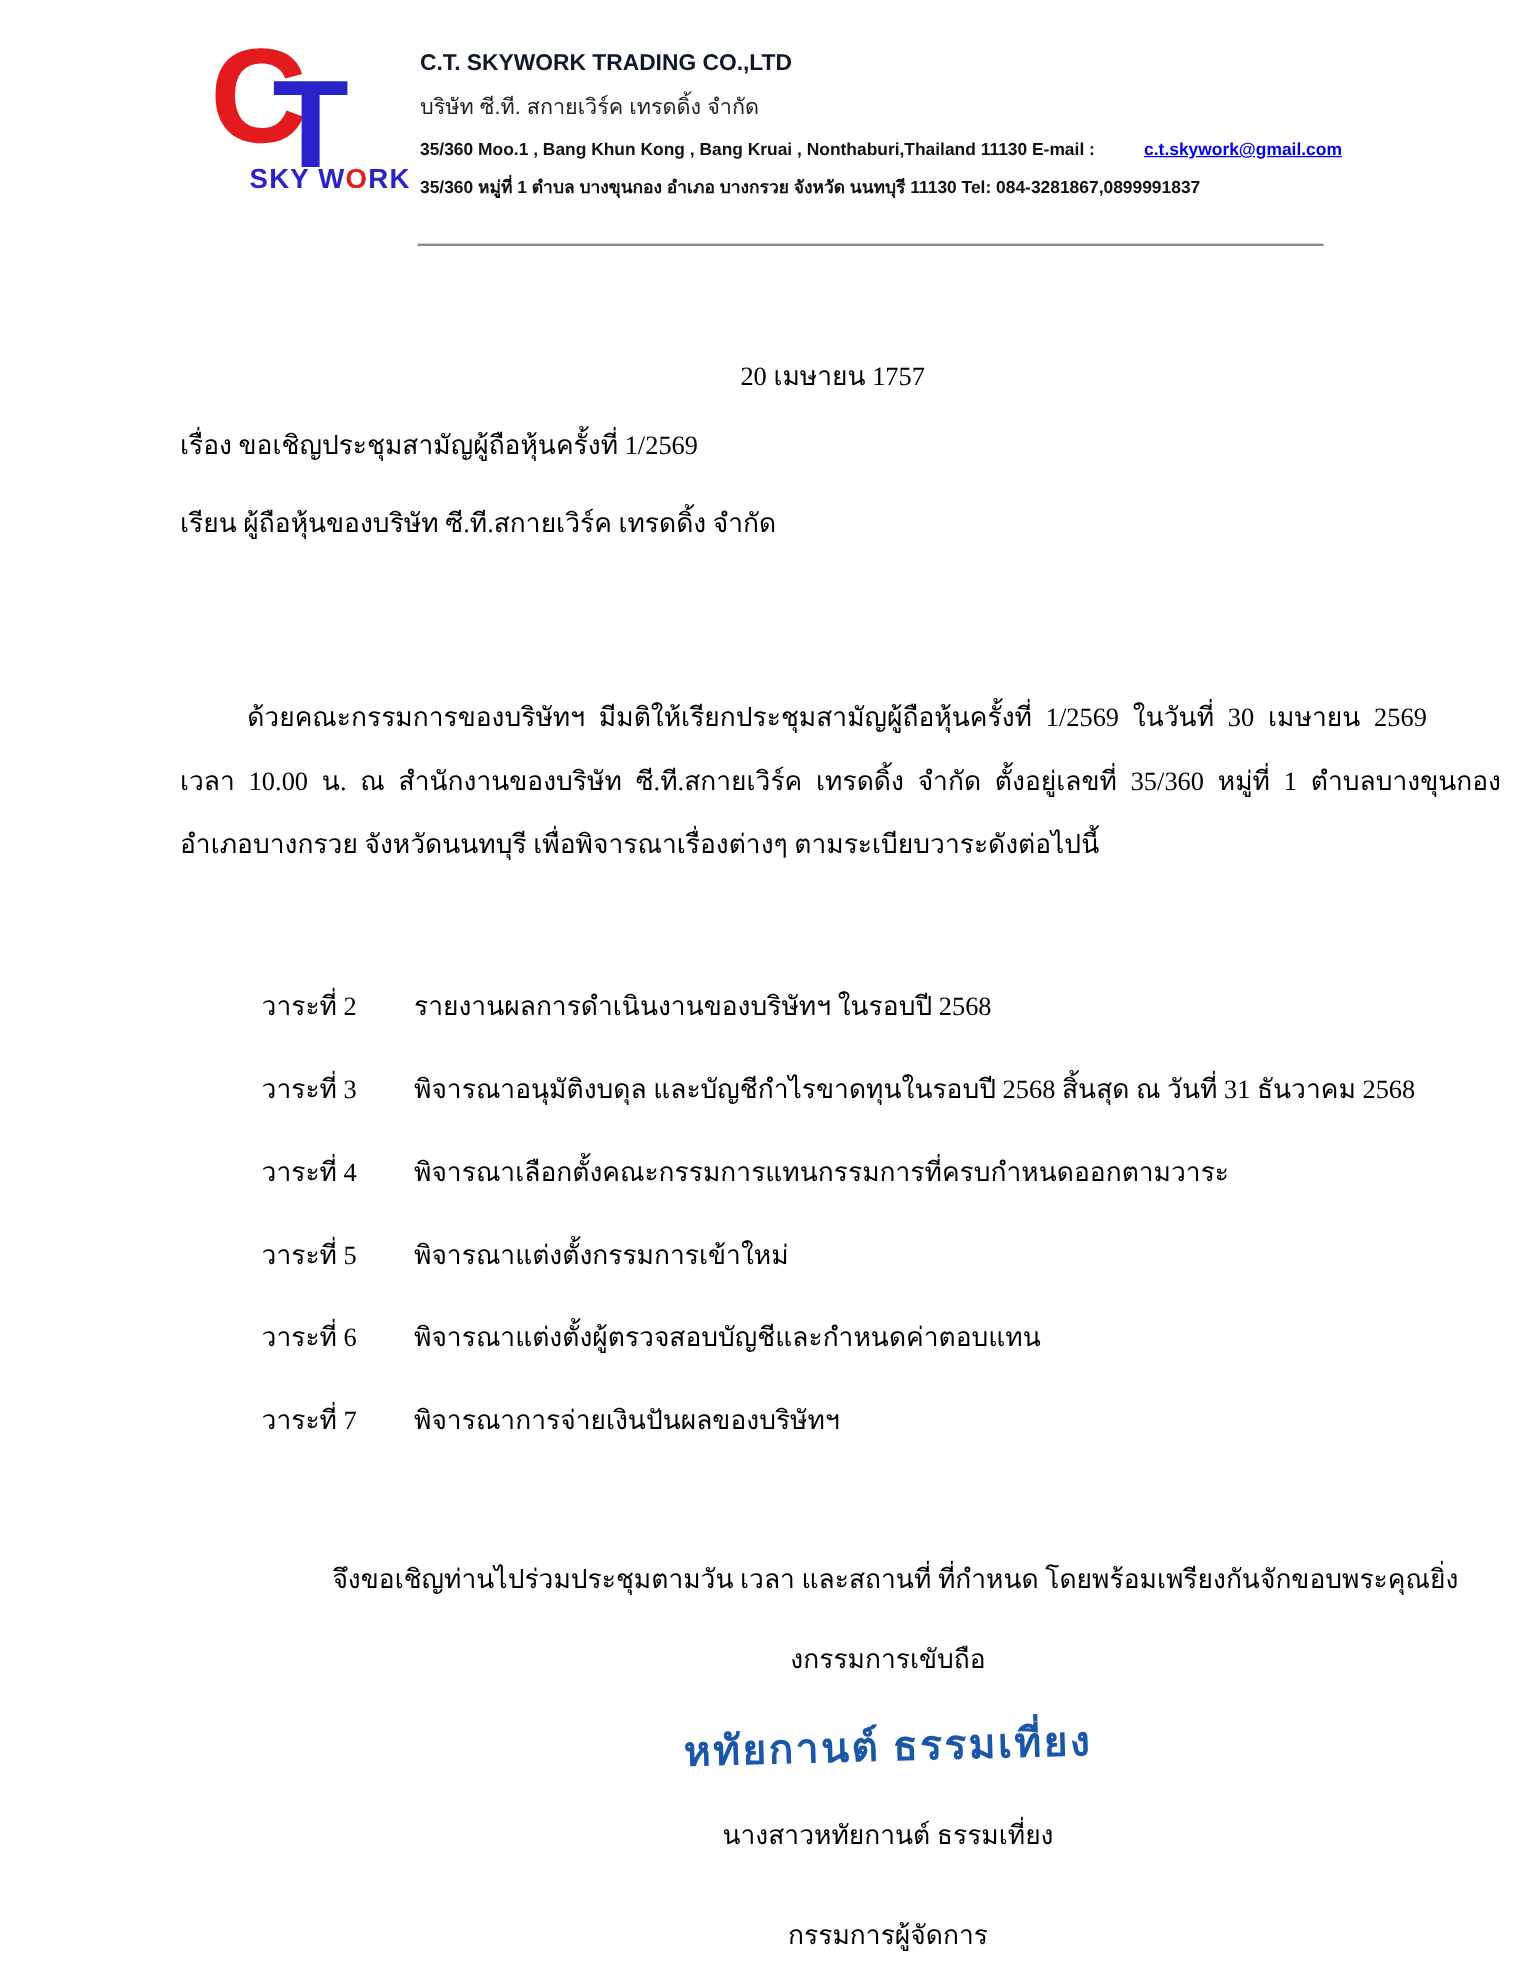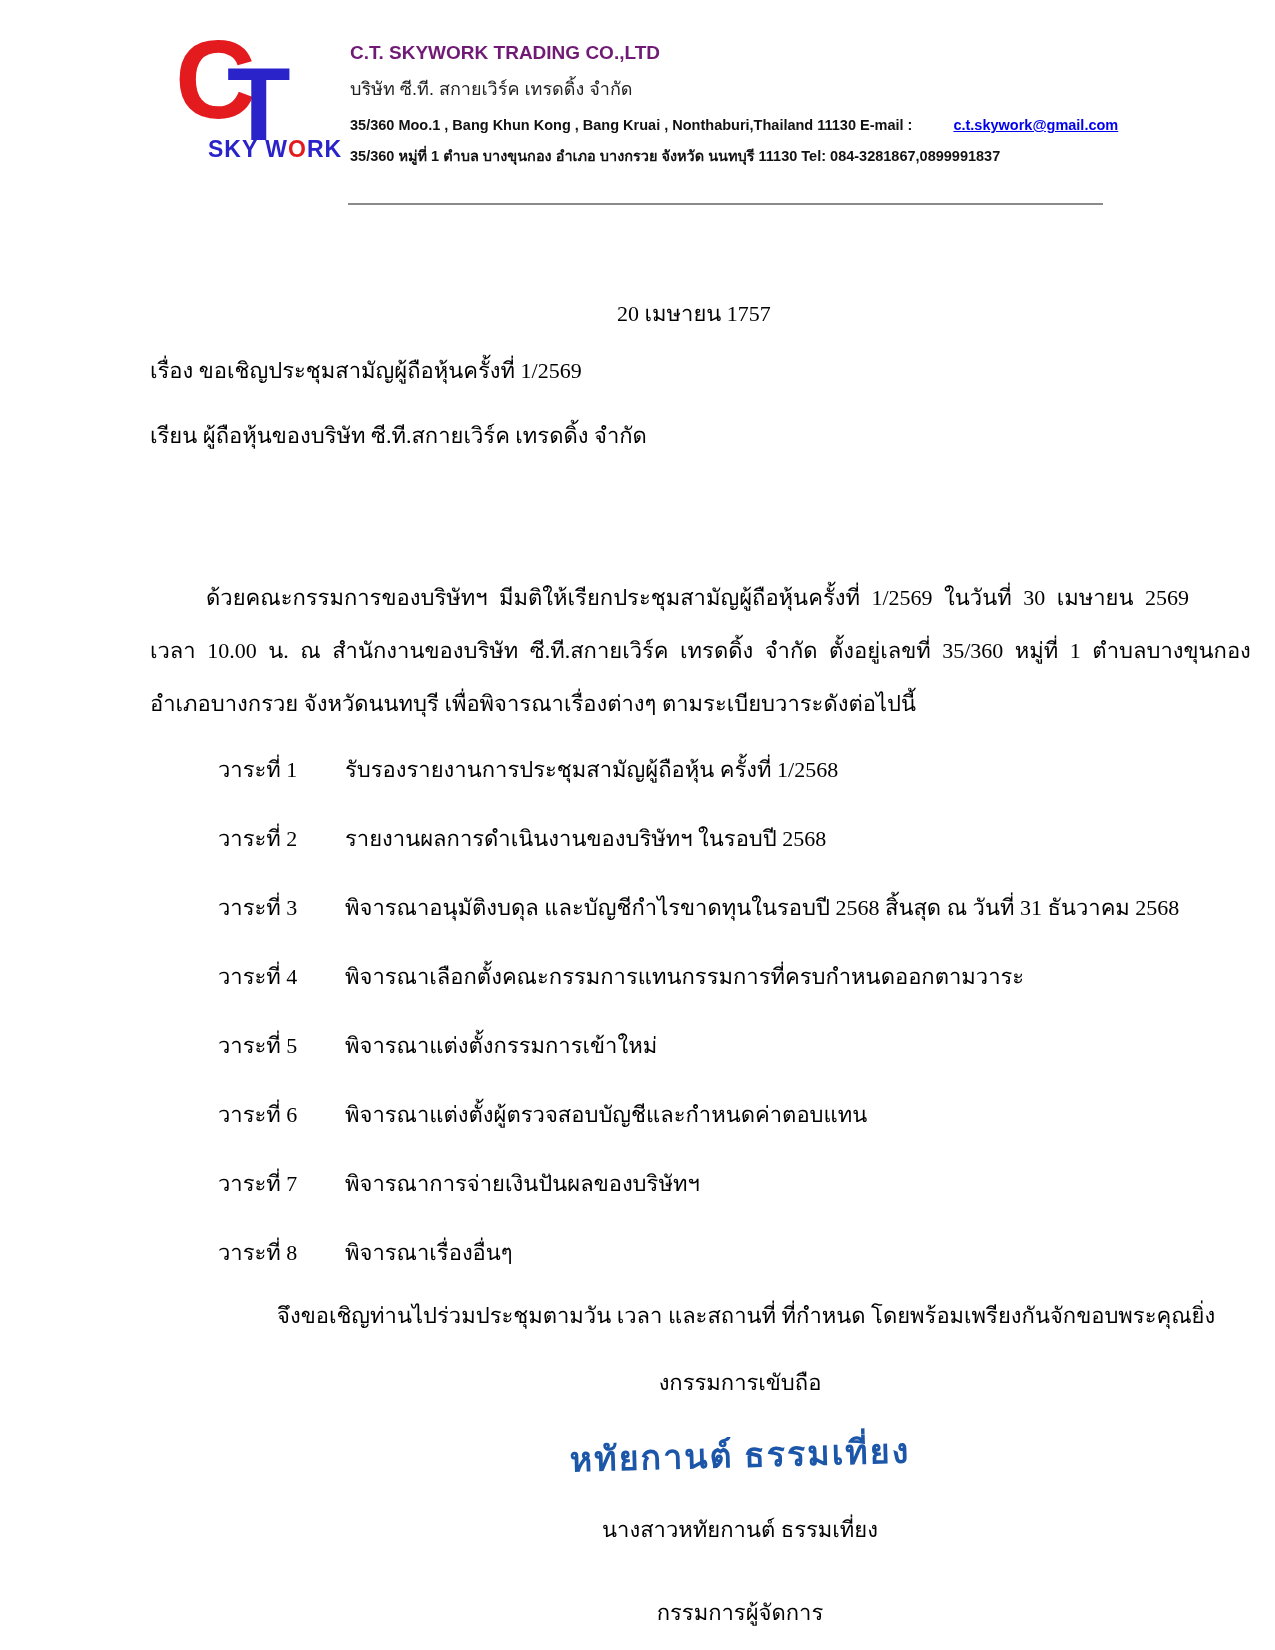--- a/index.html
+++ b/index.html
@@ -36,21 +36,21 @@
     font-family: "Liberation Sans", sans-serif;
     font-weight: 900; font-size: 23px; letter-spacing: 1px;
     color: #2a23c9; z-index: 3; white-space: nowrap; margin-left: 31px;
   }
   .logo-sky .o-red { color: #e31b1f; }
 
   .hdr-block {
     position: absolute; left: 350px; top: 42px; width: 740px;
     font-family: "Liberation Sans", sans-serif;
   }
-  .hdr-en-name  { font-size: 19px; font-weight: 600; color: #701a75; margin-bottom: 10px; }
+  .hdr-en-name  { font-size: 19px; font-weight: 600; color: #0f172a; margin-bottom: 10px; }
   .hdr-th-name  { font-size: 18px; font-weight: 400; color: #222; margin-bottom: 14px; }
   .hdr-addr-en  { font-size: 14.5px; font-weight: 700; color: #111; margin-bottom: 11px; white-space: nowrap; }
   .hdr-addr-th  { font-size: 14.5px; font-weight: 700; color: #111; white-space: nowrap; }
   .hdr-addr-en a { color: #0000ee; text-decoration: underline; margin-left: 37px; }
   .hdr-rule {
     position: absolute; left: 348px; top: 203px; width: 755px;
     border-top: 2px solid #8a8a8a; height: 0;
   }
 
   
@@ -109,44 +109,38 @@
 
   <div class="t subject-line">เรื่อง  ขอเชิญประชุมสามัญผู้ถือหุ้นครั้งที่ 1/2569</div>
   <div class="t to-line">เรียน  ผู้ถือหุ้นของบริษัท  ซี.ที.สกายเวิร์ค  เทรดดิ้ง  จำกัด</div>
 
   <div class="body-par">
     <div class="line indent sp">ด้วยคณะกรรมการของบริษัทฯ  มีมติให้เรียกประชุมสามัญผู้ถือหุ้นครั้งที่  1/2569  ในวันที่  30  เมษายน  2569</div>
     <div class="line sp">เวลา  10.00  น.  ณ  สำนักงานของบริษัท  ซี.ที.สกายเวิร์ค เทรดดิ้ง  จำกัด  ตั้งอยู่เลขที่  35/360  หมู่ที่ 1 ตำบลบางขุนกอง</div>
     <div class="line">อำเภอบางกรวย  จังหวัดนนทบุรี  เพื่อพิจารณาเรื่องต่างๆ ตามระเบียบวาระดังต่อไปนี้</div>
   </div>
 
-  <div class="agenda-row" style="top:752px">
-    <span class="agenda-label">วาระที่ 1</span><span class="agenda-text">รับรองรายงานการประชุมสามัญผู้ถือหุ้น ครั้งที่ 1/2568</span>
-  </div>
   <div class="agenda-row" style="top:821px">
     <span class="agenda-label">วาระที่ 2</span><span class="agenda-text">รายงานผลการดำเนินงานของบริษัทฯ ในรอบปี 2568</span>
   </div>
   <div class="agenda-row" style="top:890px">
     <span class="agenda-label">วาระที่ 3</span><span class="agenda-text">พิจารณาอนุมัติงบดุล และบัญชีกำไรขาดทุนในรอบปี 2568 สิ้นสุด ณ วันที่ 31 ธันวาคม 2568</span>
   </div>
   <div class="agenda-row" style="top:959px">
     <span class="agenda-label">วาระที่ 4</span><span class="agenda-text">พิจารณาเลือกตั้งคณะกรรมการแทนกรรมการที่ครบกำหนดออกตามวาระ</span>
   </div>
   <div class="agenda-row" style="top:1028px">
     <span class="agenda-label">วาระที่ 5</span><span class="agenda-text">พิจารณาแต่งตั้งกรรมการเข้าใหม่</span>
   </div>
   <div class="agenda-row" style="top:1097px">
     <span class="agenda-label">วาระที่ 6</span><span class="agenda-text">พิจารณาแต่งตั้งผู้ตรวจสอบบัญชีและกำหนดค่าตอบแทน</span>
   </div>
   <div class="agenda-row" style="top:1166px">
     <span class="agenda-label">วาระที่ 7</span><span class="agenda-text">พิจารณาการจ่ายเงินปันผลของบริษัทฯ</span>
   </div>
-  <div class="agenda-row" style="top:1235px">
-    <span class="agenda-label">วาระที่ 8</span><span class="agenda-text">พิจารณาเรื่องอื่นๆ</span>
-  </div>
 
   <div class="t closing-line">จึงขอเชิญท่านไปร่วมประชุมตามวัน เวลา และสถานที่ ที่กำหนด โดยพร้อมเพรียงกันจักขอบพระคุณยิ่ง</div>
 
   <div class="sign-block">
     <div class="regards">งกรรมการเขับถือ</div>
     <div class="signature">หทัยกานต์   ธรรมเที่ยง</div>
     <div class="signer-name">นางสาวหทัยกานต์  ธรรมเที่ยง</div>
     <div class="signer-title">กรรมการผู้จัดการ</div>
   </div>
 

